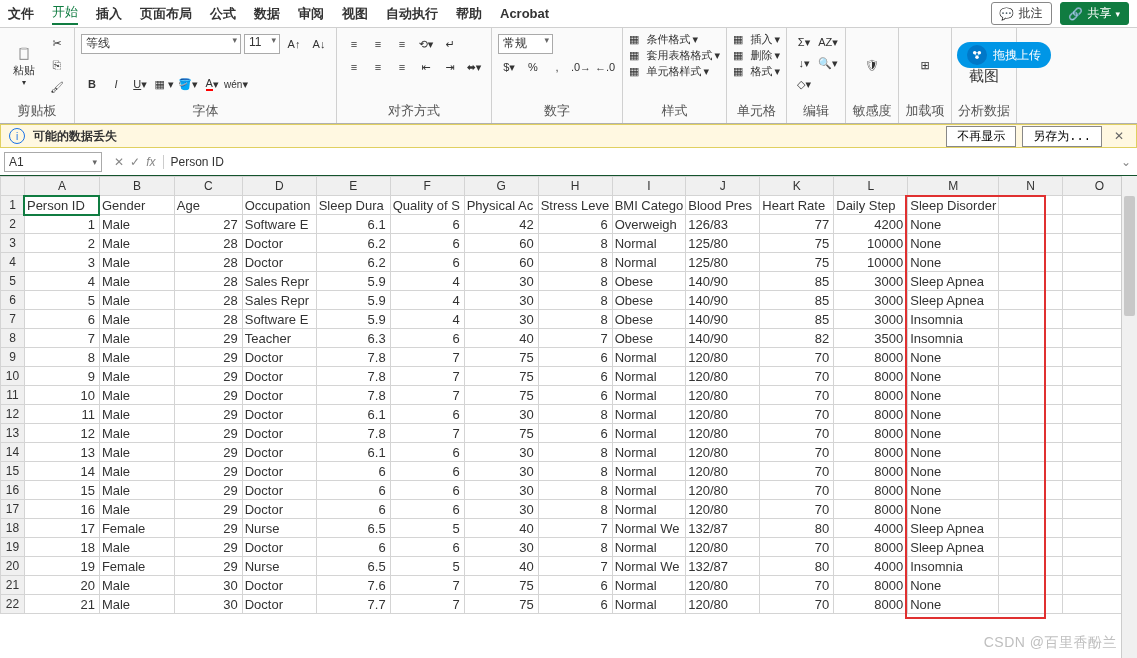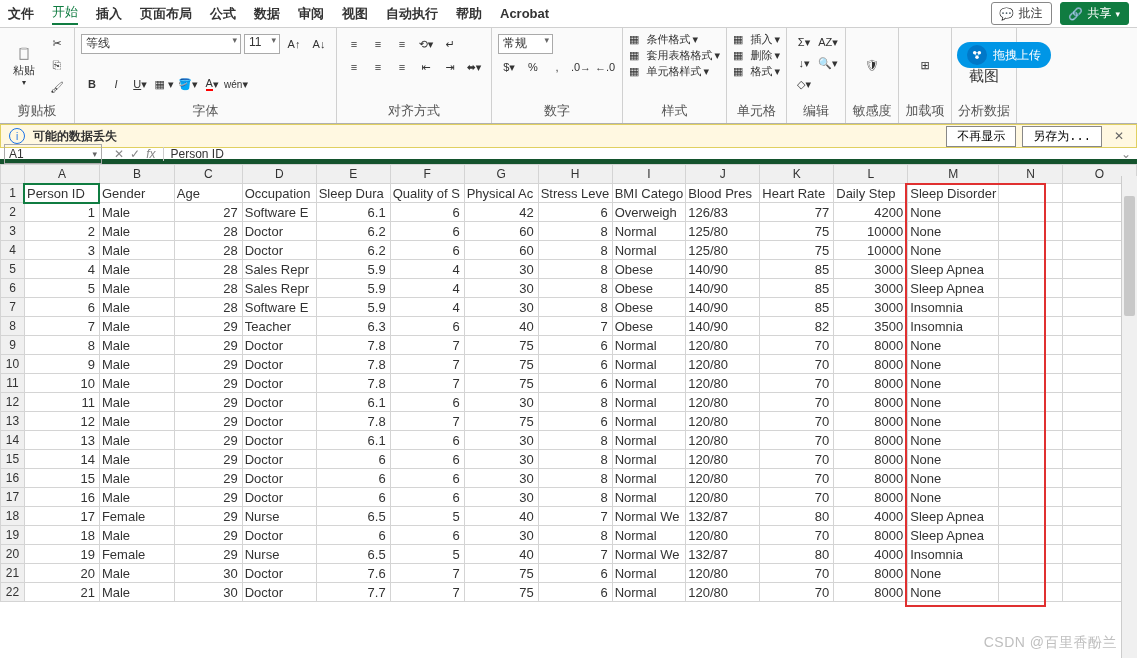--- a/index.html
+++ b/index.html
@@ -24,21 +24,21 @@
 .font-sel.name{width:160px;}
 .font-sel.size{width:36px;}
 .caret::after{content:"▾";position:absolute;right:3px;font-size:9px;color:#666;}
 .btn-row{display:flex;gap:2px;align-items:center;}
 .warn-bar{display:flex;align-items:center;height:24px;background:#fff8e1;border:1px solid #e0d060;padding:0 8px;font-size:12px;gap:8px;}
 .warn-icon{width:16px;height:16px;border-radius:50%;border:1px solid #1a73e8;color:#1a73e8;display:flex;align-items:center;justify-content:center;font-size:10px;}
 .warn-link{text-decoration:underline;color:#444;}
 .warn-btns{margin-left:auto;display:flex;gap:6px;}
 .warn-btn{border:1px solid #888;padding:1px 10px;background:#fff;font-size:12px;cursor:pointer;font-family:Liberation Mono, monospace;}
 .warn-close{cursor:pointer;color:#666;padding:0 4px;}
-.fxbar{display:flex;align-items:center;height:16px;border-bottom:5px solid #14532d;font-size:12px;}
+.fxbar{display:flex;align-items:center;height:28px;border-bottom:1px solid #14532d;font-size:12px;}
 .namebox{width:98px;border:1px solid #aaa;height:20px;margin:2px 4px;padding:0 4px;display:flex;align-items:center;position:relative;}
 .namebox::after{content:"▾";position:absolute;right:4px;font-size:9px;color:#666;}
 .fxctrl{display:flex;gap:6px;padding:0 8px;color:#888;}
 .fxbox{flex:1;border-left:1px solid #ccc;padding:0 6px;display:flex;align-items:center;}
 .sheet{position:relative;font-size:12px;}
 table{border-collapse:collapse;table-layout:fixed;}
 th,td{border:1px solid #d4d4d4;height:19px;padding:0 2px;white-space:nowrap;overflow:hidden;font-weight:normal;text-align:left;font-size:13px;background:#fff;}
 th.colhead{background:#f0f0f0;text-align:center;font-size:12px;color:#333;}
 th.rowhead{background:#f0f0f0;text-align:center;font-size:12px;color:#333;width:24px;}
 td.num,th.num{text-align:right;padding-right:4px;}

